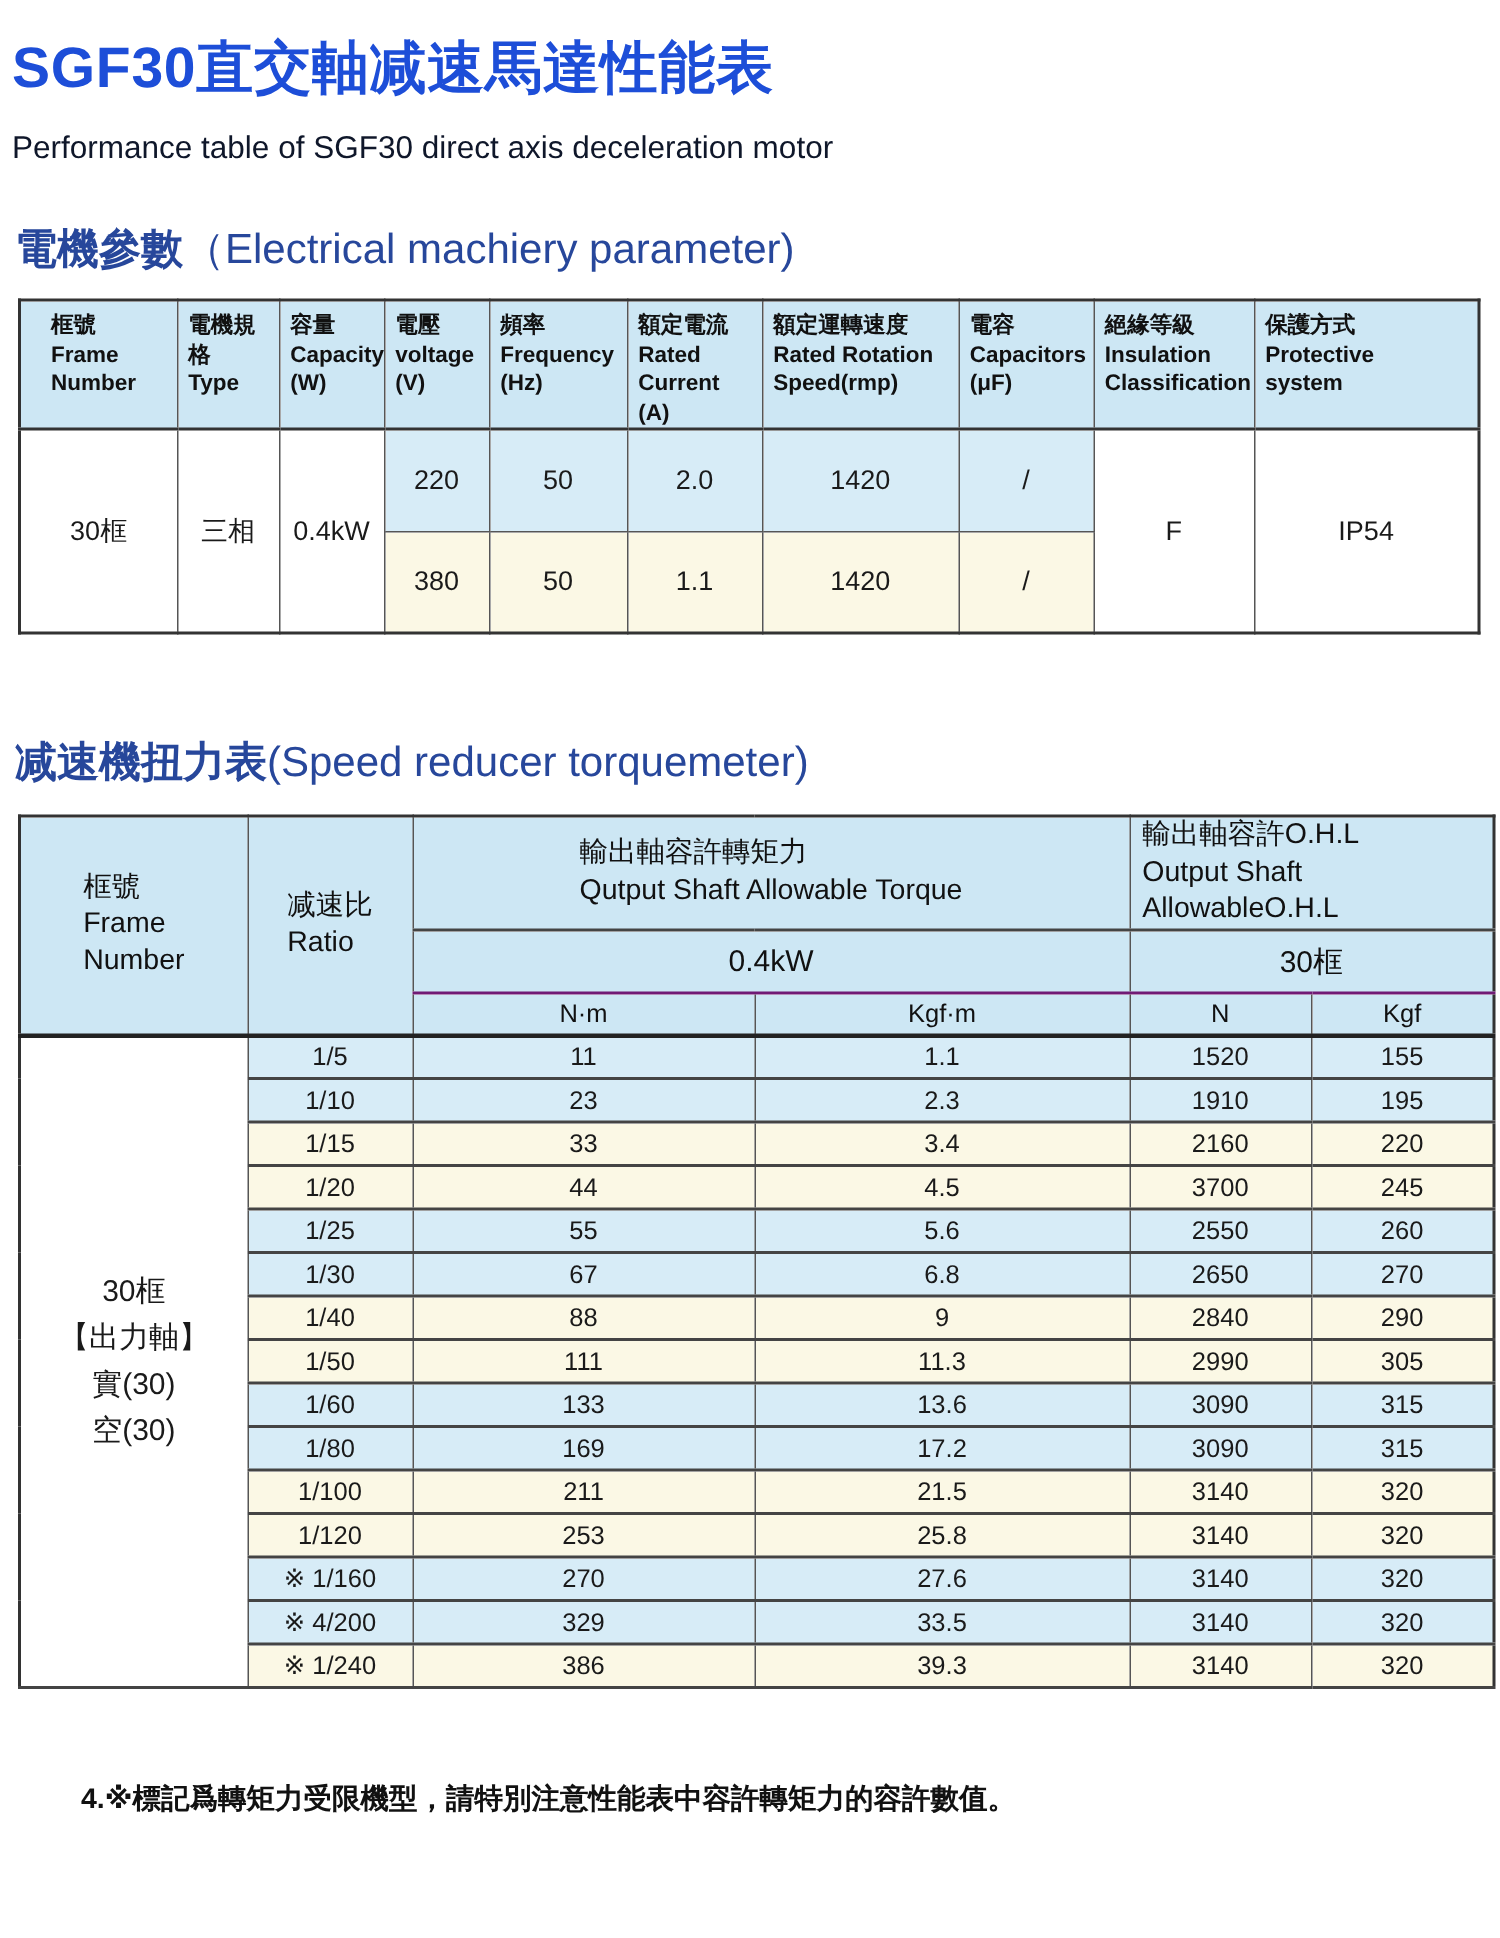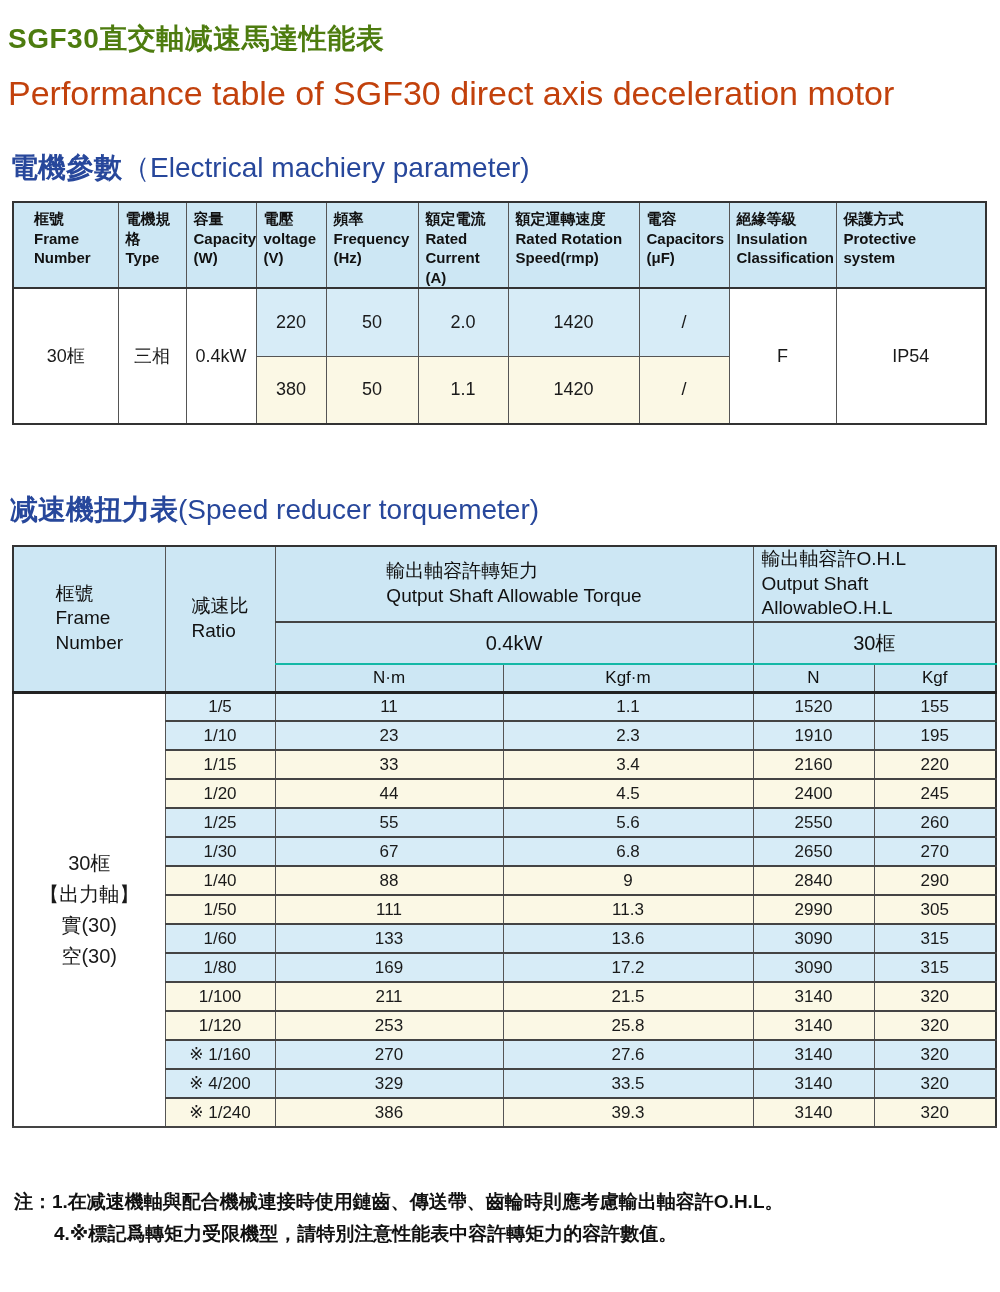--- a/index.html
+++ b/index.html
@@ -6,29 +6,29 @@
   body {
     font-family: "Liberation Sans", "DejaVu Sans", sans-serif;
     background: #ffffff;
     color: #1a1a1a;
     width: 1000px;
   }
   .page { width: 1000px; height: 1292px; padding-top: 12px; overflow: hidden; background:#fff; }
 
   h1.title {
     margin: 8px 0 0 8px;
-    font-size: 28px;
+    font-size: 38px;
     font-weight: bold;
-    color: #4d7c0f;
+    color: #1d4ed8;
     letter-spacing: 0.5px;
   }
   .subtitle {
     margin: 16px 0 0 8px;
-    font-size: 34px;
-    color: #c2410c;
+    font-size: 21px;
+    color: #0f172a;
   }
   .section-heading {
     margin: 36px 0 14px 10px;
     font-size: 28px;
     color: #27479b;
   }
   .section-heading .zh { font-weight: bold; }
   .section-heading .en { font-weight: normal; }
   .section-heading.torque { margin-top: 66px; }
 
@@ -70,21 +70,21 @@
     border: 1px solid #555;
     font-weight: normal;
     color: #111;
     vertical-align: middle;
   }
   .t2 thead { border-bottom: 3px solid #222; }
   .t2 tr.main  { height: 75px; }
   .t2 tr.sub   { height: 42px; }
   .t2 tr.sub th  { border-top: 2px solid #444; font-size: 20px; text-align: center; }
   .t2 tr.units { height: 28px; }
-  .t2 tr.units th { border-top: 2px solid #14b8a6; font-size: 17px; text-align: center; }
+  .t2 tr.units th { border-top: 2px solid #701a75; font-size: 17px; text-align: center; }
   .t2 th .blk { display: inline-block; text-align: left; white-space: pre-line; font-size: 19px; line-height: 1.3; }
   .t2 th.center { text-align: center; }
   .t2 th.left { text-align: left; padding-left: 8px; }
   .t2 tbody tr { height: 29px; }
   .t2 td {
     border-left: 1px solid #555; border-right: 1px solid #555;
     border-top: 2px solid #444; border-bottom: 2px solid #444;
     text-align: center; vertical-align: middle;
     font-size: 17px;
   }
@@ -269,21 +269,21 @@
           <td class="tint-cream">1/15</td>
           <td class="tint-cream">33</td>
           <td class="tint-cream">3.4</td>
           <td class="tint-cream">2160</td>
           <td class="tint-cream">220</td>
         </tr>
         <tr>
           <td class="tint-cream">1/20</td>
           <td class="tint-cream">44</td>
           <td class="tint-cream">4.5</td>
-          <td class="tint-cream">2400</td>
+          <td class="tint-cream">3700</td>
           <td class="tint-cream">245</td>
         </tr>
         <tr>
           <td class="tint-blue">1/25</td>
           <td class="tint-blue">55</td>
           <td class="tint-blue">5.6</td>
           <td class="tint-blue">2550</td>
           <td class="tint-blue">260</td>
         </tr>
         <tr>
@@ -353,17 +353,16 @@
           <td class="tint-cream">※ 1/240</td>
           <td class="tint-cream">386</td>
           <td class="tint-cream">39.3</td>
           <td class="tint-cream">3140</td>
           <td class="tint-cream">320</td>
         </tr>
       </tbody>
   </table>
 
   <div class="notes" id="notes">
-      <div><span>注：</span><span>1.在减速機軸與配合機械連接時使用鏈齒、傳送帶、齒輪時則應考慮輸出軸容許O.H.L。</span></div>
       <div class="note-indent"><span>4.※標記爲轉矩力受限機型，請特別注意性能表中容許轉矩力的容許數值。</span></div>
     </div>
 
 </div>
 
 </body></html>

